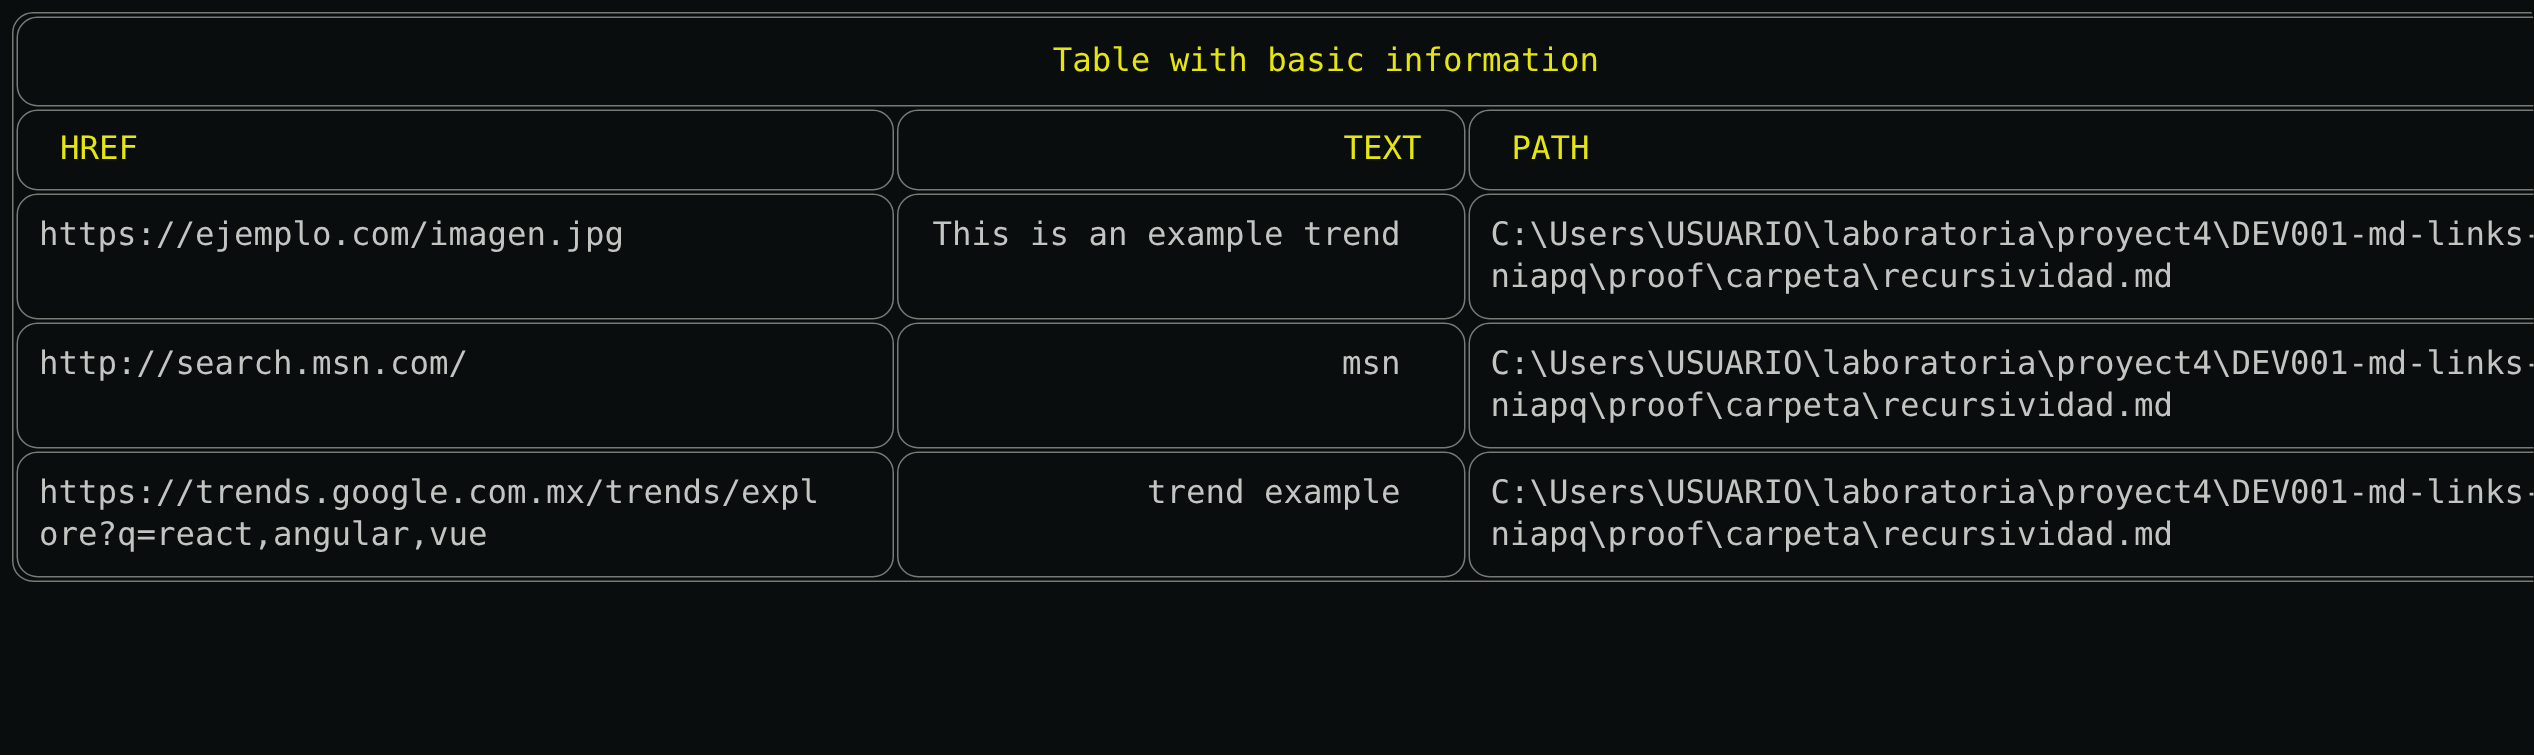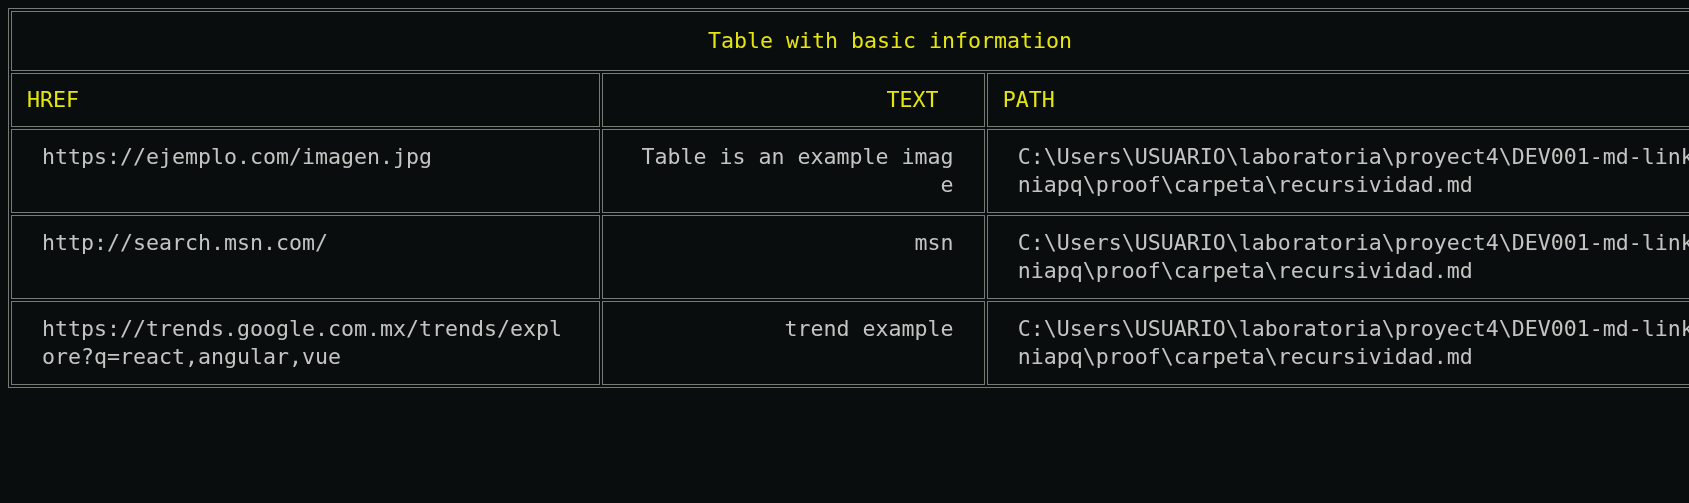--- a/index.html
+++ b/index.html
@@ -1,21 +1,21 @@
 <!DOCTYPE html>
 <html style="--bg: #0a0d0d; --border: #767b76; --text: #c2c5c2; --accent: #e5e510;"><head>
 <meta charset="utf-8">
 <style>
   :root {
     --bg: #0a0d0d;
     --border: #767b76;
     --text: #c2c5c2;
     --accent: #e5e510;
   }
-  * { box-sizing: border-box; }
+  * { box-sizing: border-box; border-radius: 14px; }
   html, body {
     margin: 0;
     padding: 0;
   }
   body {
     width: 1689px;
     height: 503px;
     background: var(--bg);
     overflow: hidden;
     font-family: "DejaVu Sans Mono", "Liberation Mono", monospace;
@@ -32,31 +32,31 @@
     border-spacing: 2px;
     color: var(--text);
     font-size: 21.6px;
     line-height: 28px;
   }
   td, th {
     border: 1px solid var(--border);
     vertical-align: top;
     text-align: left;
     font-weight: normal;
-    padding: 13px 30px;
+    padding: 13px 14px;
     word-break: break-all;
   }
   .title-cell {
     text-align: center;
     color: var(--accent);
     padding: 15px 14px;
   }
   th {
     color: var(--accent);
-    padding: 12px 15px;
+    padding: 12px 28px;
   }
   .inner { display: block; }
   .w-href { width: 40.5ch; }
   .w-text { width: 24.7ch; text-align: right; }
   .w-path { width: 55.4ch; }
 </style>
 </head>
 <body>
 
 <div class="screen">
@@ -74,21 +74,21 @@
         </th>
         <th>
           <span class="inner w-path">PATH</span>
         </th>
       </tr>
       <tr>
         <td>
           <span class="inner w-href">https://ejemplo.com/imagen.jpg</span>
         </td>
         <td>
-          <span class="inner w-text">Table is an example image</span>
+          <span class="inner w-text">This is an example trend</span>
         </td>
         <td>
           <span class="inner w-path">C:\Users\USUARIO\laboratoria\proyect4\DEV001-md-links-aniapq\proof\carpeta\recursividad.md</span>
         </td>
       </tr>
       <tr>
         <td>
           <span class="inner w-href">http://search.msn.com/</span>
         </td>
         <td>

